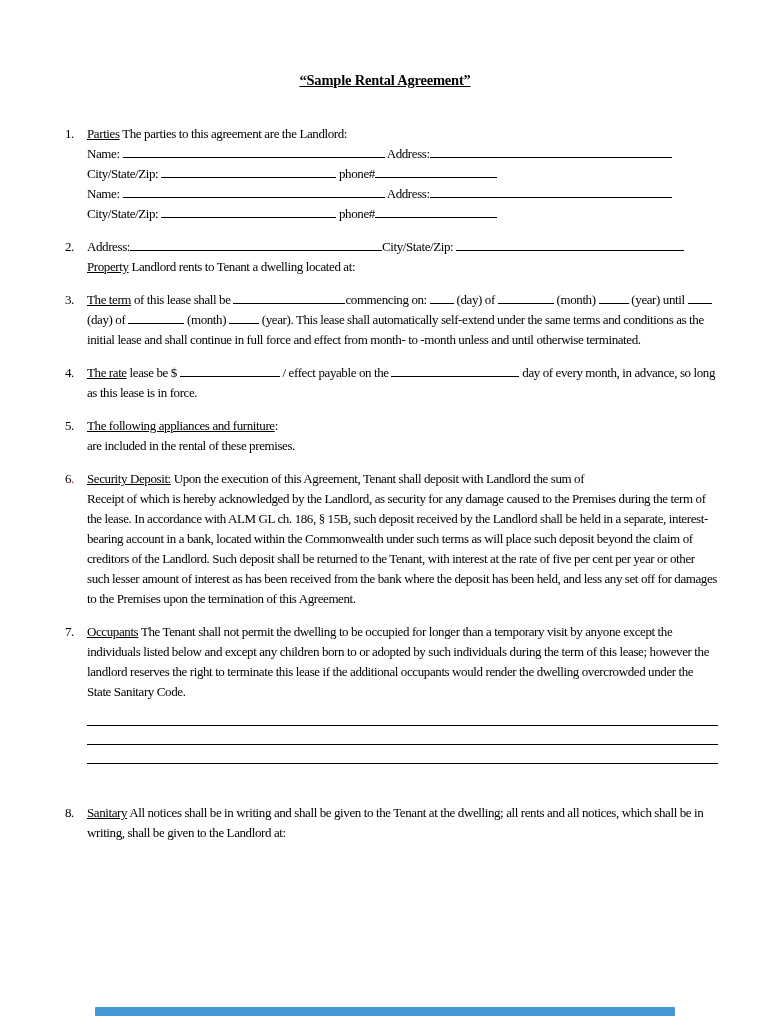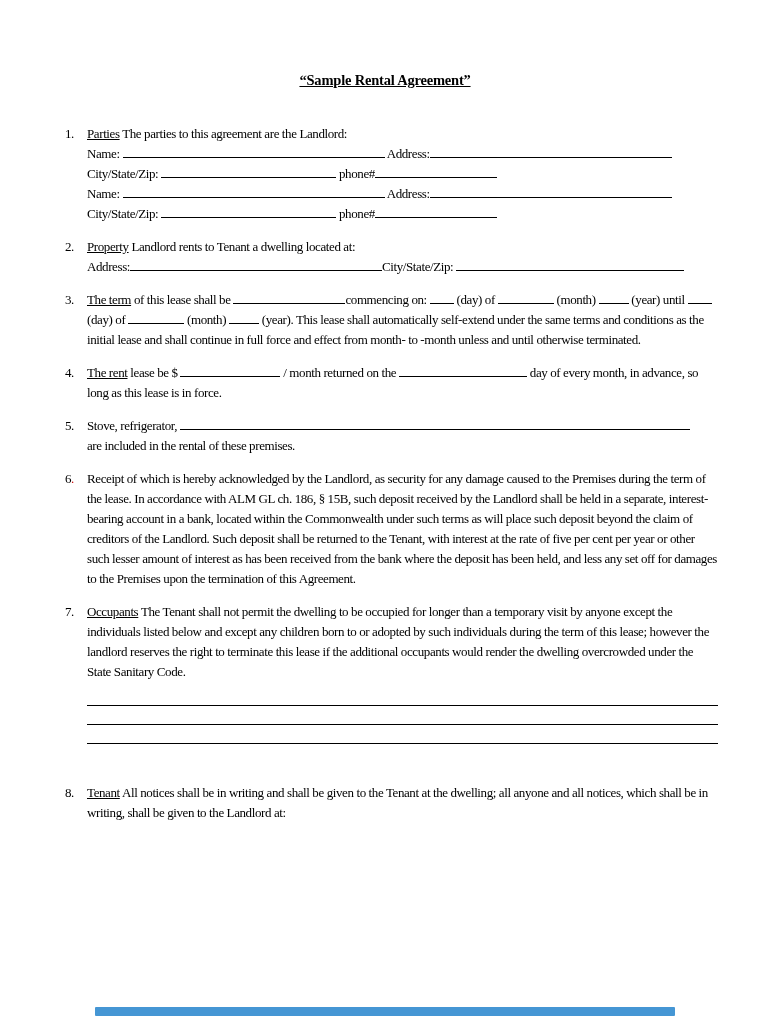--- a/index.html
+++ b/index.html
@@ -59,63 +59,64 @@
           <p class="para"><span class="seg-u">Parties</span><span>   The parties to this agreement are the Landlord:</span></p>
           <p class="para"><span>Name: </span><span class="blank" style="width: 262px;"></span><span> Address:</span><span class="blank" style="width: 242px;"></span></p>
           <p class="para"><span>City/State/Zip: </span><span class="blank" style="width: 175px;"></span><span> phone#</span><span class="blank" style="width: 122px;"></span></p>
           <p class="para"><span>Name: </span><span class="blank" style="width: 262px;"></span><span> Address:</span><span class="blank" style="width: 242px;"></span></p>
           <p class="para"><span>City/State/Zip: </span><span class="blank" style="width: 175px;"></span><span> phone#</span><span class="blank" style="width: 122px;"></span></p>
         </div>
       </div>
       <div class="item">
         <span class="num"><span>2.</span></span>
         <div class="content">
+          <p class="para"><span>Address:</span><span class="blank" style="width: 252px;"></span><span>City/State/Zip: </span><span class="blank" style="width: 228px;"></span></p>
           <p class="para"><span class="seg-u">Property</span><span>   Landlord rents to Tenant a dwelling located at:</span></p>
-          <p class="para"><span>Address:</span><span class="blank" style="width: 252px;"></span><span>City/State/Zip: </span><span class="blank" style="width: 228px;"></span></p>
         </div>
       </div>
       <div class="item">
         <span class="num"><span>3.</span></span>
         <div class="content">
           <p class="para"><span class="seg-u">The term</span><span> of this lease shall be </span><span class="blank" style="width: 112px;"></span><span>commencing on: </span><span class="blank" style="width: 24px;"></span><span> (day) of </span><span class="blank" style="width: 56px;"></span><span> (month) </span><span class="blank" style="width: 30px;"></span><span> (year) until </span><span class="blank" style="width: 24px;"></span><span> (day) of </span><span class="blank" style="width: 56px;"></span><span> (month) </span><span class="blank" style="width: 30px;"></span><span> (year). This lease shall automatically self-extend under the same terms and conditions as the initial lease and shall continue in full force and effect from month- to -month unless and until otherwise terminated.</span></p>
         </div>
       </div>
       <div class="item">
         <span class="num"><span>4.</span></span>
         <div class="content">
-          <p class="para"><span class="seg-u">The rent</span><span> lease be $ </span><span class="blank" style="width: 100px;"></span><span> / month returned on the </span><span class="blank" style="width: 128px;"></span><span> day of every month, in advance, so long as this lease is in force.</span></p>
+          <p class="para"><span class="seg-u">The rate</span><span> lease be $ </span><span class="blank" style="width: 100px;"></span><span> / effect payable on the </span><span class="blank" style="width: 128px;"></span><span> day of every month, in advance, so long as this lease is in force.</span></p>
         </div>
       </div>
       <div class="item">
         <span class="num"><span>5.</span></span>
         <div class="content">
-          <p class="para"><span>Stove, refrigerator, </span><span class="blank" style="width: 510px;"></span></p>
+          <p class="para"><span class="seg-u">The following appliances and furniture</span><span>:</span></p>
           <p class="para"><span>are included in the rental of these premises.</span></p>
         </div>
       </div>
       <div class="item">
         <span class="num"><span>6</span><span class="seg-r">.</span></span>
         <div class="content">
+          <p class="para"><span class="seg-u">Security Deposit:</span><span>  Upon the execution of this Agreement, Tenant shall deposit with Landlord the sum of</span></p>
           <p class="para"><span>Receipt of which is hereby acknowledged by the Landlord, as security for any damage caused to the Premises during the term of the lease. In accordance with ALM GL ch. 186, § 15B, such deposit received by the Landlord shall be held in a separate, interest-bearing account in a bank, located within the Commonwealth under such terms as will place such deposit beyond the claim of creditors of the Landlord. Such deposit shall be returned to the Tenant, with interest at the rate of five per cent per year or other such lesser amount of interest as has been received from the bank where the deposit has been held, and less any set off for damages to the Premises upon the termination of this Agreement.</span></p>
         </div>
       </div>
       <div class="item">
         <span class="num"><span>7.</span></span>
         <div class="content">
           <p class="para"><span class="seg-u">Occupants</span><span>   The Tenant shall not permit the dwelling to be occupied for longer than a temporary visit by anyone except the individuals listed below and except any children born to or adopted by such individuals during the term of this lease; however the landlord reserves the right to terminate this lease if the additional occupants would render the dwelling overcrowded under the State Sanitary Code.</span></p>
         </div>
       </div>
     </div>
   <div class="fill-lines" id="fill-lines">
       <div><span class="blank" style="width: 631px;"></span></div>
       <div><span class="blank" style="width: 631px;"></span></div>
       <div><span class="blank" style="width: 631px;"></span></div>
     </div>
   <div class="items" id="items-last">
       <div class="item item-last">
         <span class="num"><span>8.</span></span>
         <div class="content">
-          <p class="para"><span class="seg-u">Tenant</span><span>   All notices shall be in writing and shall be given to the Tenant at the dwelling; all anyone and all notices, which shall be in writing, shall be given to the Landlord at:</span></p>
+          <p class="para"><span class="seg-u">Sanitary</span><span>   All notices shall be in writing and shall be given to the Tenant at the dwelling; all rents and all notices, which shall be in writing, shall be given to the Landlord at:</span></p>
         </div>
       </div>
     </div>
   <div class="bottom-bar" id="bottom-bar" style="background: rgb(69, 150, 212);"></div>
 </div>
 
 </body></html>

